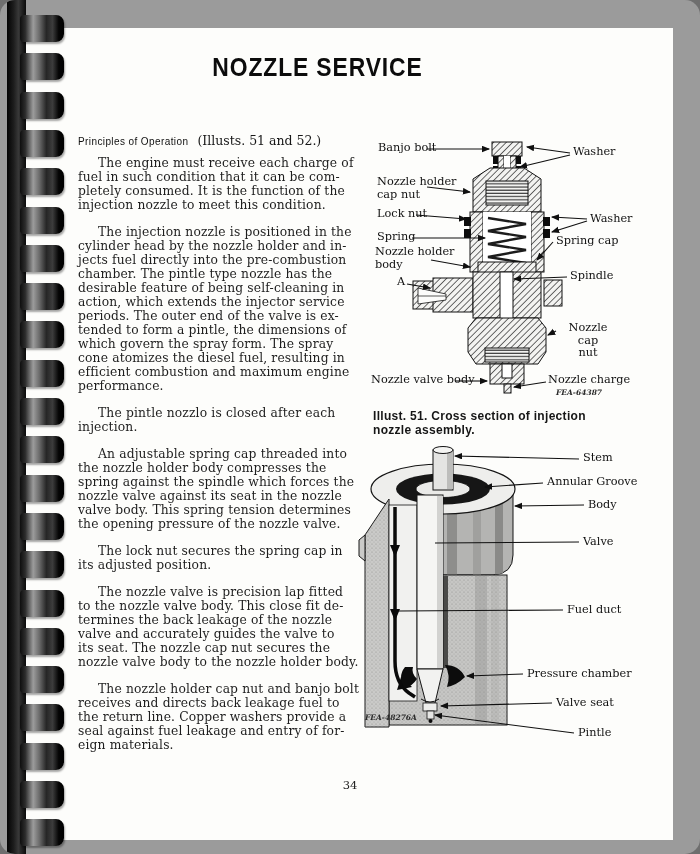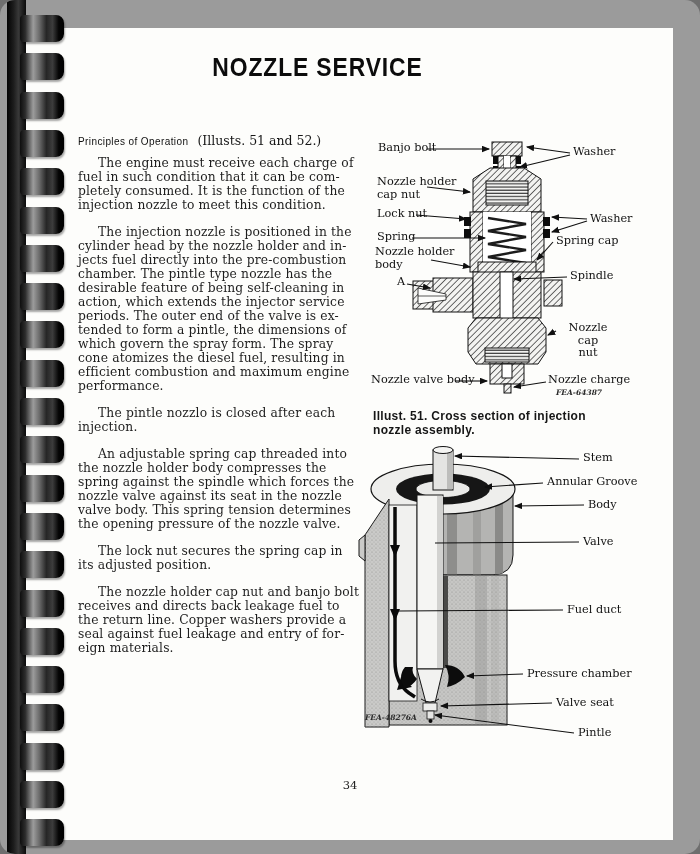--- a/index.html
+++ b/index.html
@@ -75,20 +75,26 @@
     <p class="para">The pintle nozzlo is closed after each
 injection.</p>
     <p class="para">An adjustable spring cap threaded into
 the nozzle holder body compresses the
 spring against the spindle which forces the
 nozzle valve against its seat in the nozzle
 valve body.  This spring tension determines
 the opening pressure of the nozzle valve.</p>
     <p class="para">The lock nut secures the spring cap in
 its adjusted position.</p>
+    <p class="para">The nozzle valve is precision lap fitted
+to the nozzle valve body.  This close fit de-
+termines the back leakage of the nozzle
+valve and accurately guides the valve to
+its seat.  The nozzle cap nut secures the
+nozzle valve body to the nozzle holder body.</p>
     <p class="para">The nozzle holder cap nut and banjo bolt
 receives and directs back leakage fuel to
 the return line.  Copper washers provide a
 seal against fuel leakage and entry of for-
 eign materials.</p>
   </div>
 
   <div class="fig" id="fig51" style="left:370px;top:138px;width:295px;height:270px;">
     <svg width="295" height="270" viewBox="0 0 295 270">
       <defs>

